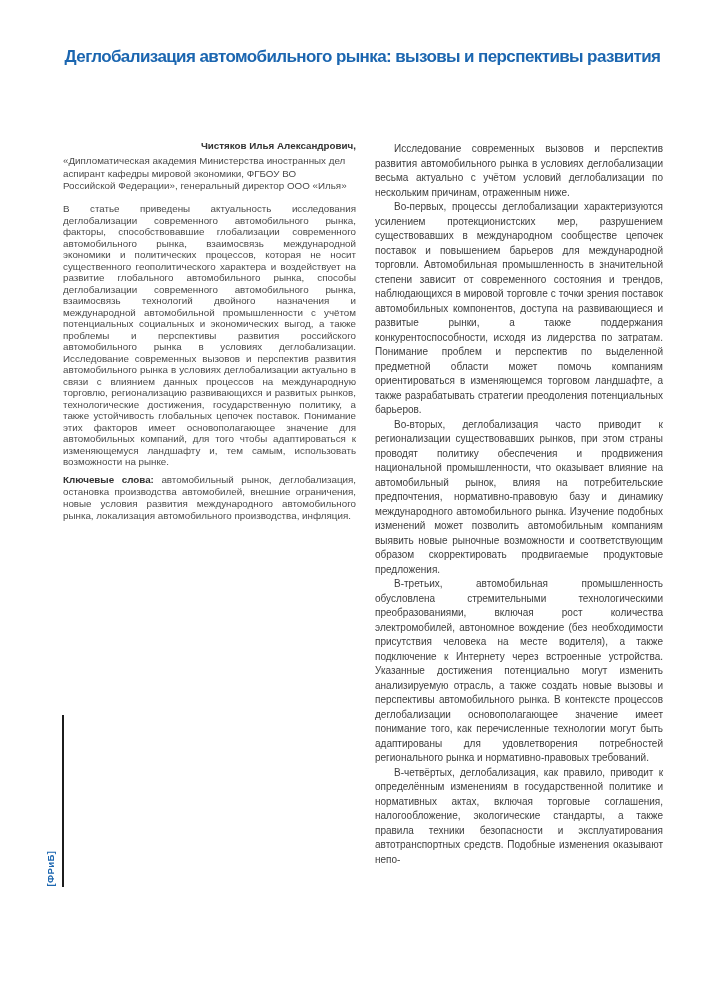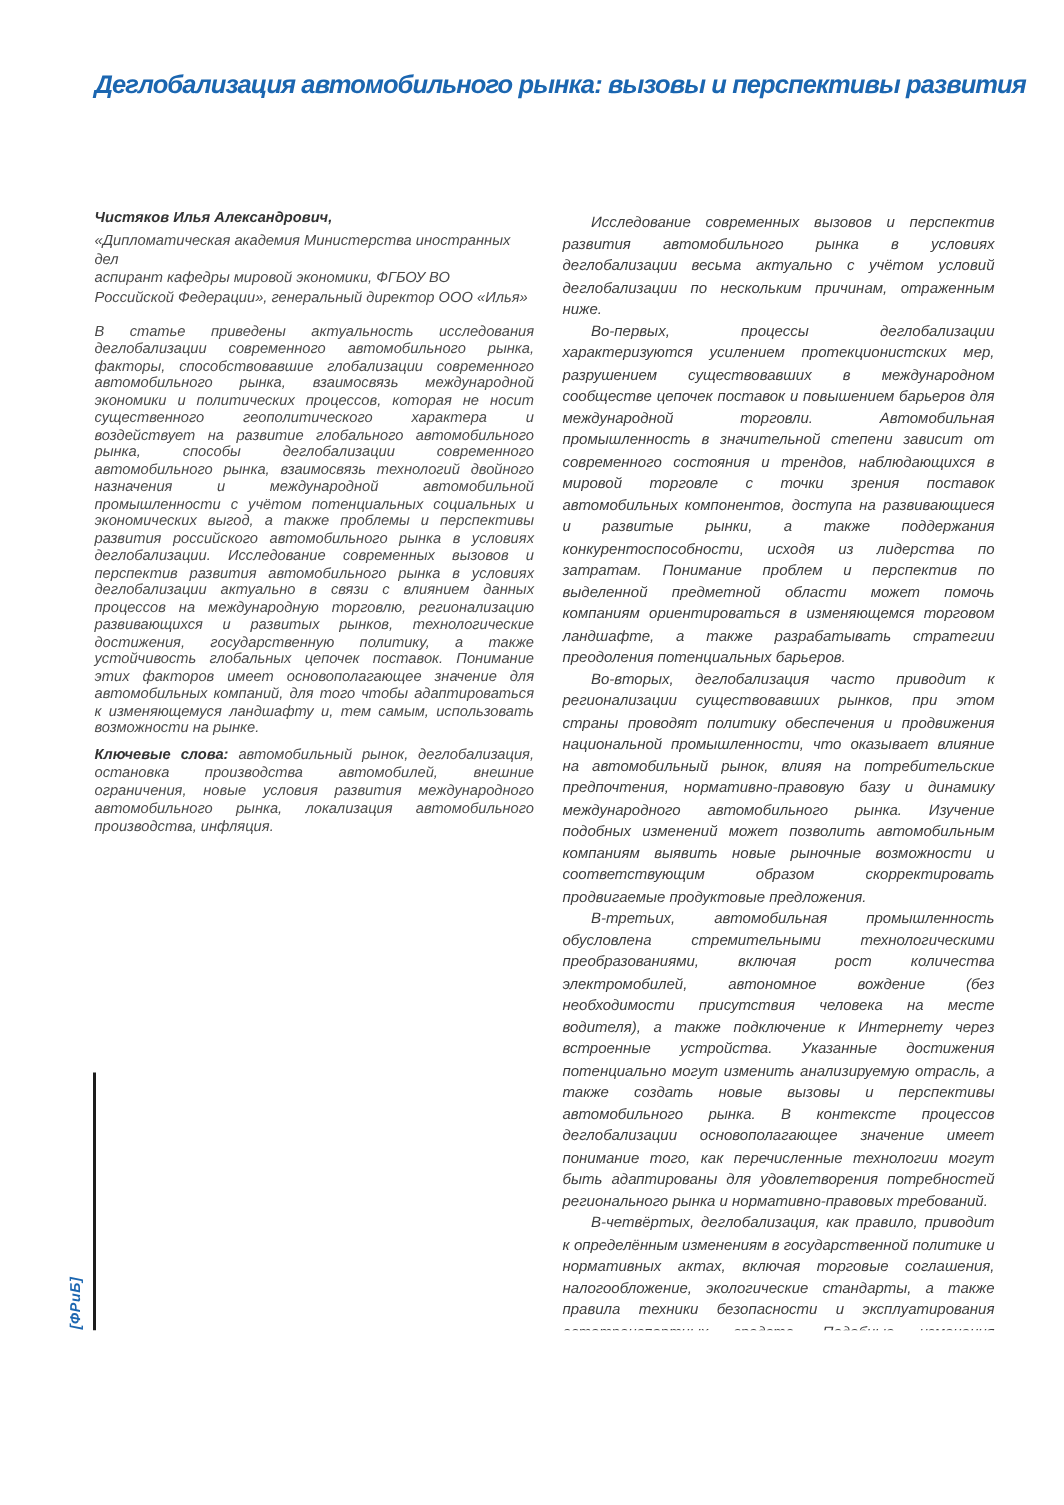--- a/index.html
+++ b/index.html
@@ -12,21 +12,20 @@
   body{
     font-family:"Liberation Sans","DejaVu Sans",sans-serif;
     color:var(--body-text);
   }
   .page{
     position:relative;
     width:709px;
     height:887px;
     background:#ffffff;
     overflow:hidden;
-    font-style:italic;
   }
   .title{
     position:absolute;
     left:63px;
     top:47px;
     width:599px;
     text-align:center;
     font-size:17px;
     font-weight:700;
     letter-spacing:-0.6px;
@@ -39,20 +38,21 @@
     top:140px;
     width:293px;
     font-size:9.8px;
     line-height:12.8px;
     color:#4a4a4a;
   }
   .author-name{
     font-weight:700;
     color:#333333;
     margin-bottom:2px;
+    text-align:right;
   }
   .abstract{
     margin-top:10px;
     text-align:justify;
     line-height:11.5px;
     hyphens:auto;
   }
   .keywords{
     margin-top:6px;
     text-align:justify;

